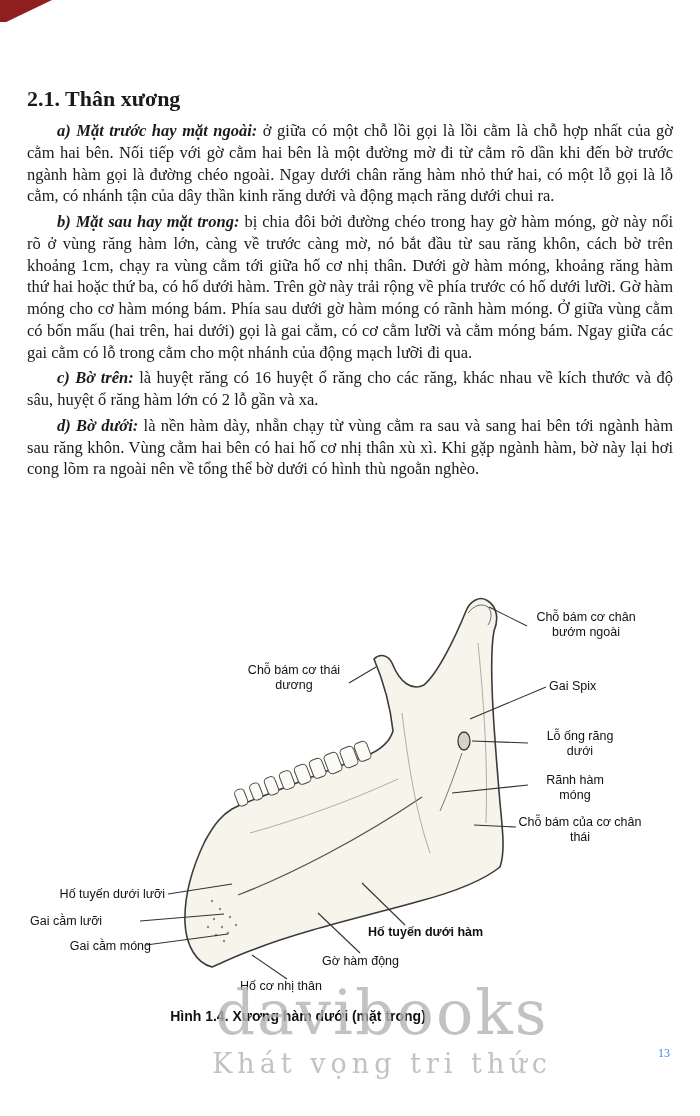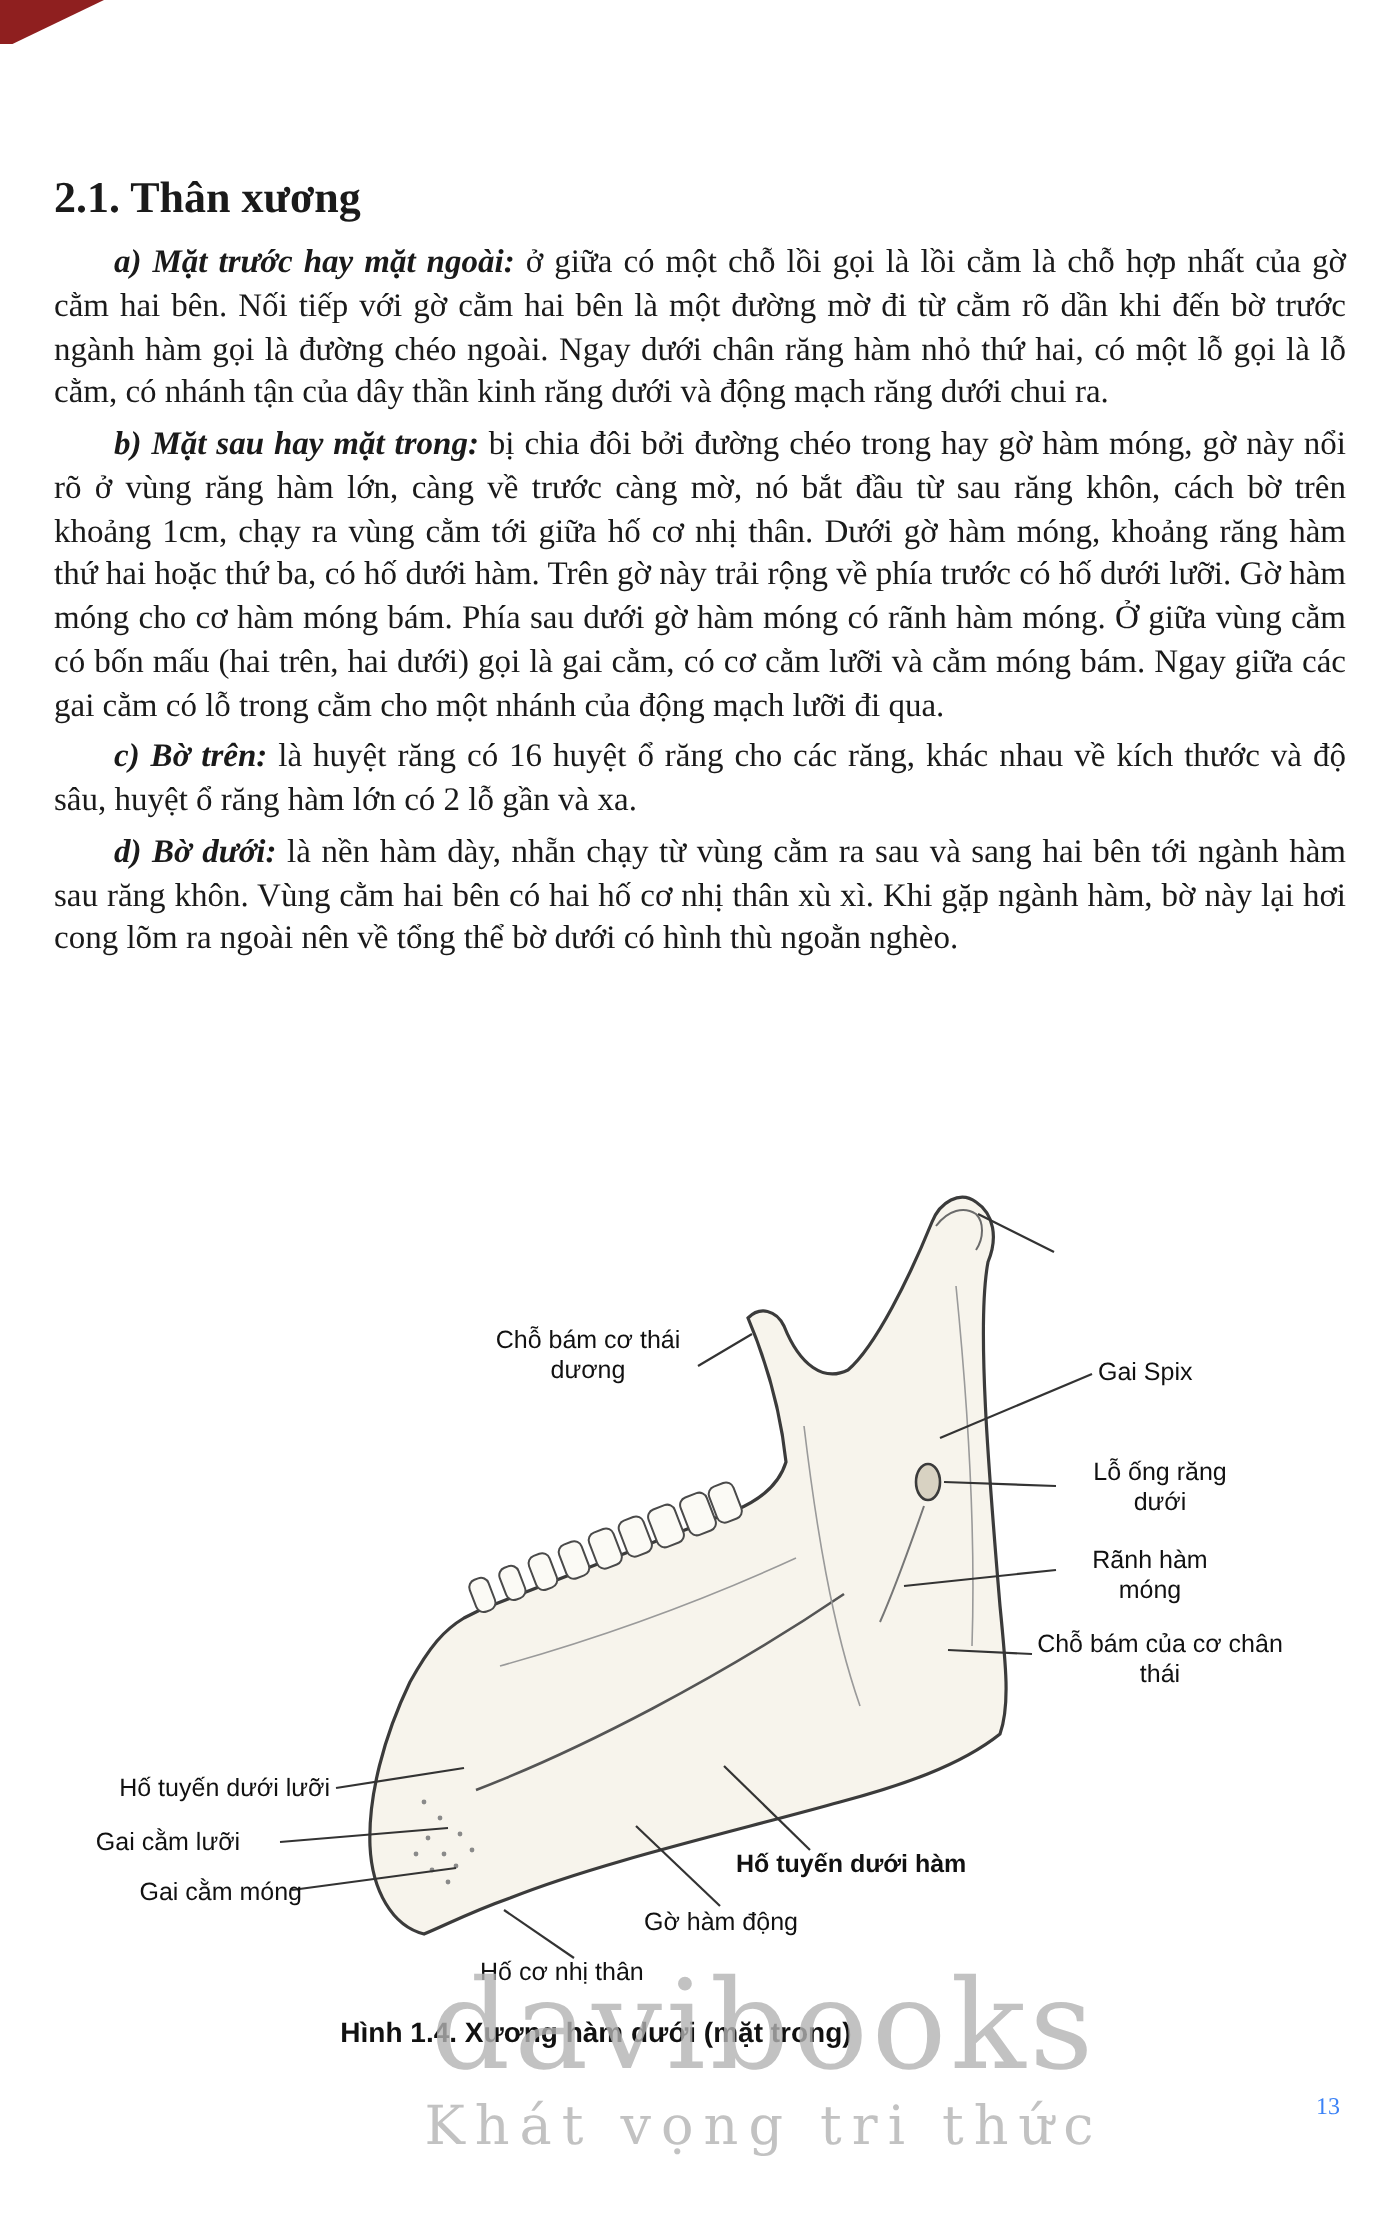--- a/index.html
+++ b/index.html
@@ -147,27 +147,28 @@
         <line x1="516" y1="244" x2="474" y2="242"></line>
         <line x1="168" y1="311" x2="232" y2="301"></line>
         <line x1="140" y1="338" x2="224" y2="331"></line>
         <line x1="146" y1="362" x2="228" y2="351"></line>
         <line x1="287" y1="396" x2="252" y2="372"></line>
         <line x1="360" y1="370" x2="318" y2="330"></line>
         <line x1="405" y1="342" x2="362" y2="300"></line>
       </g>
     </svg>
 
+    <div class="fig-label" style="left:525px;top:27px;width:122px;text-align:center;">Chỗ bám cơ chân bướm ngoài</div>
     <div class="fig-label" style="left:238px;top:80px;width:112px;text-align:center;">Chỗ bám cơ thái dương</div>
     <div class="fig-label" style="left:549px;top:96px;width:70px;text-align:left;">Gai Spix</div>
     <div class="fig-label" style="left:532px;top:146px;width:96px;text-align:center;">Lỗ ống răng dưới</div>
     <div class="fig-label" style="left:532px;top:190px;width:86px;text-align:center;">Rãnh hàm móng</div>
     <div class="fig-label" style="left:518px;top:232px;width:124px;text-align:center;">Chỗ bám của cơ chân thái</div>
     <div class="fig-label" style="left:50px;top:304px;width:115px;text-align:right;">Hố tuyến dưới lưỡi</div>
-    <div class="fig-label" style="left:30px;top:331px;width:108px;text-align:center;">Gai cằm lưỡi</div>
+    <div class="fig-label" style="left:30px;top:331px;width:108px;text-align:left;">Gai cằm lưỡi</div>
     <div class="fig-label" style="left:41px;top:356px;width:110px;text-align:right;">Gai cằm móng</div>
     <div class="fig-label" style="left:240px;top:396px;width:110px;text-align:left;">Hố cơ nhị thân</div>
     <div class="fig-label" style="left:322px;top:371px;width:110px;text-align:left;">Gờ hàm động</div>
     <div class="fig-label" style="left:368px;top:342px;width:140px;text-align:left;font-weight:bold;">Hố tuyến dưới hàm</div>
   </div>
 
   <div class="caption">Hình 1.4. Xương hàm dưới (mặt trong)</div>
 
   <div class="watermark">
     <div class="wm-logo">davibooks</div>

